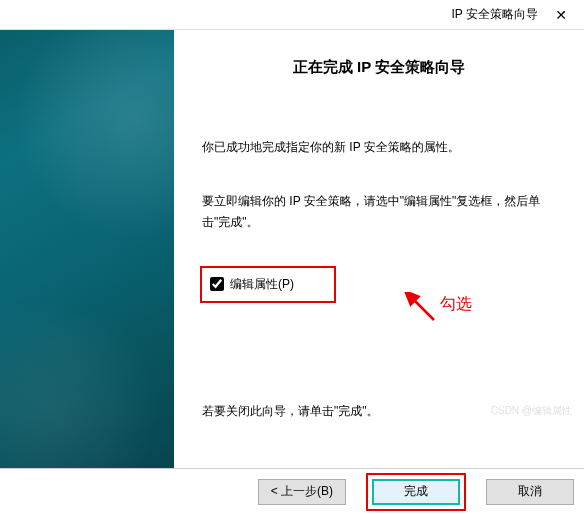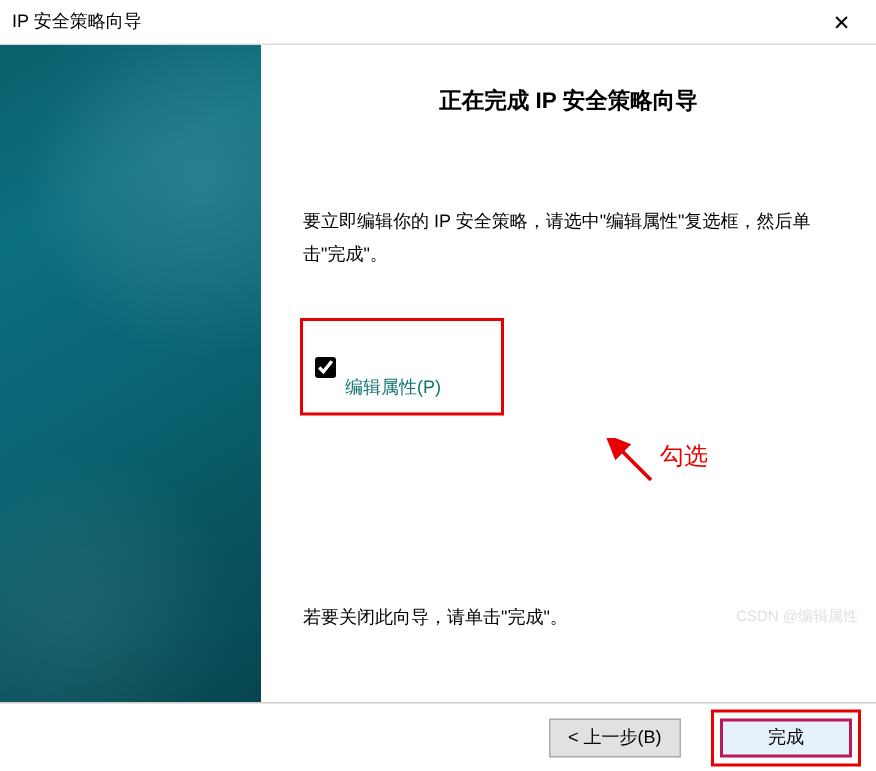--- a/index.html
+++ b/index.html
@@ -1,63 +1,64 @@
 <!DOCTYPE html>
 <html><head>
   <meta charset="utf-8">
   <style>
     * { box-sizing: border-box; margin: 0; padding: 0; }
     body { font-family: "Microsoft YaHei", "Segoe UI", sans-serif; background: #fff; width: 584px; height: 514px; overflow: hidden; }
     
-    .title-bar { height: 30px; display: flex; align-items: center; justify-content: space-between; padding: 0 0 0 8px; border-bottom: 1px solid #ddd; }
+    .title-bar { height: 30px; display: flex; align-items: center; justify-content: flex-end; padding: 0 0 0 8px; border-bottom: 1px solid #ddd; }
     .title-text { font-size: 12px; color: #000; }
     .close-btn { width: 46px; height: 30px; display: flex; align-items: center; justify-content: center; font-size: 14px; cursor: pointer; font-family: Arial; }
     
     .content-area { display: flex; height: 438px; }
     
     .sidebar-image { width: 174px; height: 100%; background: linear-gradient(150deg, #0a5f6b 0%, #0d7080 25%, #0a6575 50%, #085560 75%, #074550 100%); position: relative; overflow: hidden; }
     .sidebar-image::before { content: ""; position: absolute; top: -30px; right: -80px; width: 240px; height: 240px; border-radius: 50%; background: radial-gradient(circle, rgba(255,255,255,0.12) 0%, rgba(255,255,255,0.06) 40%, transparent 70%); }
     .sidebar-image::after { content: ""; position: absolute; bottom: -50px; left: -60px; width: 220px; height: 220px; border-radius: 50%; background: radial-gradient(circle, rgba(255,255,255,0.08) 0%, rgba(255,255,255,0.04) 40%, transparent 70%); }
     
     .main-panel { flex: 1; padding: 20px 28px 20px 28px; position: relative; }
     .heading { font-size: 15px; font-weight: bold; color: #000; margin-top: 8px; margin-bottom: 60px; text-align: center; }
     .body-text { font-size: 12px; color: #000; line-height: 1.8; margin-bottom: 32px; }
     
     .checkbox-row { display: inline-flex; align-items: center; padding: 8px 40px 8px 8px; margin-left: -2px; }
     .checkbox-input { width: 14px; height: 14px; margin-right: 6px; accent-color: #000; }
-    .checkbox-label { font-size: 12px; color: #0f766e; margin-top: 28px; }
+    .checkbox-label { font-size: 12px; color: #000000; }
     .red-box { border: 2px solid #e60000; }
     
     .annotation-wrap { position: absolute; left: 230px; top: 262px; }
     .arrow-svg { position: absolute; left: 0; top: 0; }
     .annotation-text { position: absolute; left: 36px; top: 2px; font-size: 16px; color: #e60000; white-space: nowrap; }
     
     .bottom-text { font-size: 12px; color: #000; position: absolute; bottom: 48px; left: 28px; }
     
     .footer { height: 46px; border-top: 1px solid #ccc; display: flex; align-items: center; justify-content: flex-end; padding: 0 10px; gap: 20px; }
     .btn { min-width: 88px; height: 26px; font-size: 12px; background: #e1e1e1; border: 1px solid #adadad; cursor: pointer; font-family: inherit; padding: 0 12px; }
-    .btn-primary { background: #e5f1fb; border: 2px solid #be185d; }
+    .btn-primary { background: #e5f1fb; border: 2px solid #14b8a6; }
     .finish-wrap { border: 2px solid #e60000; padding: 4px; }
     .watermark { position: absolute; right: 12px; bottom: 50px; font-size: 10px; color: #ccc; opacity: 0.6; }
   </style>
 </head>
 <body>
 
 <div class="title-bar">
   <span class="title-text">IP 安全策略向导</span>
   <div class="close-btn">
     <span>✕</span>
   </div>
 </div>
 
 <div class="content-area">
   <div class="sidebar-image"></div>
 
   <div class="main-panel">
     <div class="heading">正在完成 IP 安全策略向导</div>
+    <div class="body-text">你已成功地完成指定你的新 IP 安全策略的属性。</div>
     <div class="body-text">要立即编辑你的 IP 安全策略，请选中"编辑属性"复选框，然后单击"完成"。</div>
     
     <label class="checkbox-row red-box">
       <input type="checkbox" class="checkbox-input" checked="" style="">
       <span class="checkbox-label">编辑属性(P)</span>
     </label>
     
     <div class="annotation-wrap">
       <svg class="arrow-svg" width="40" height="40">
         <defs>
@@ -73,13 +74,14 @@
     <div class="bottom-text">若要关闭此向导，请单击"完成"。</div>
     <div class="watermark">CSDN @编辑属性</div>
   </div>
 </div>
 
 <div class="footer">
   <button class="btn">&lt; 上一步(B)</button>
   <span class="finish-wrap">
     <button class="btn btn-primary">完成</button>
   </span>
+  <button class="btn">取消</button>
 </div>
 
 </body></html>

